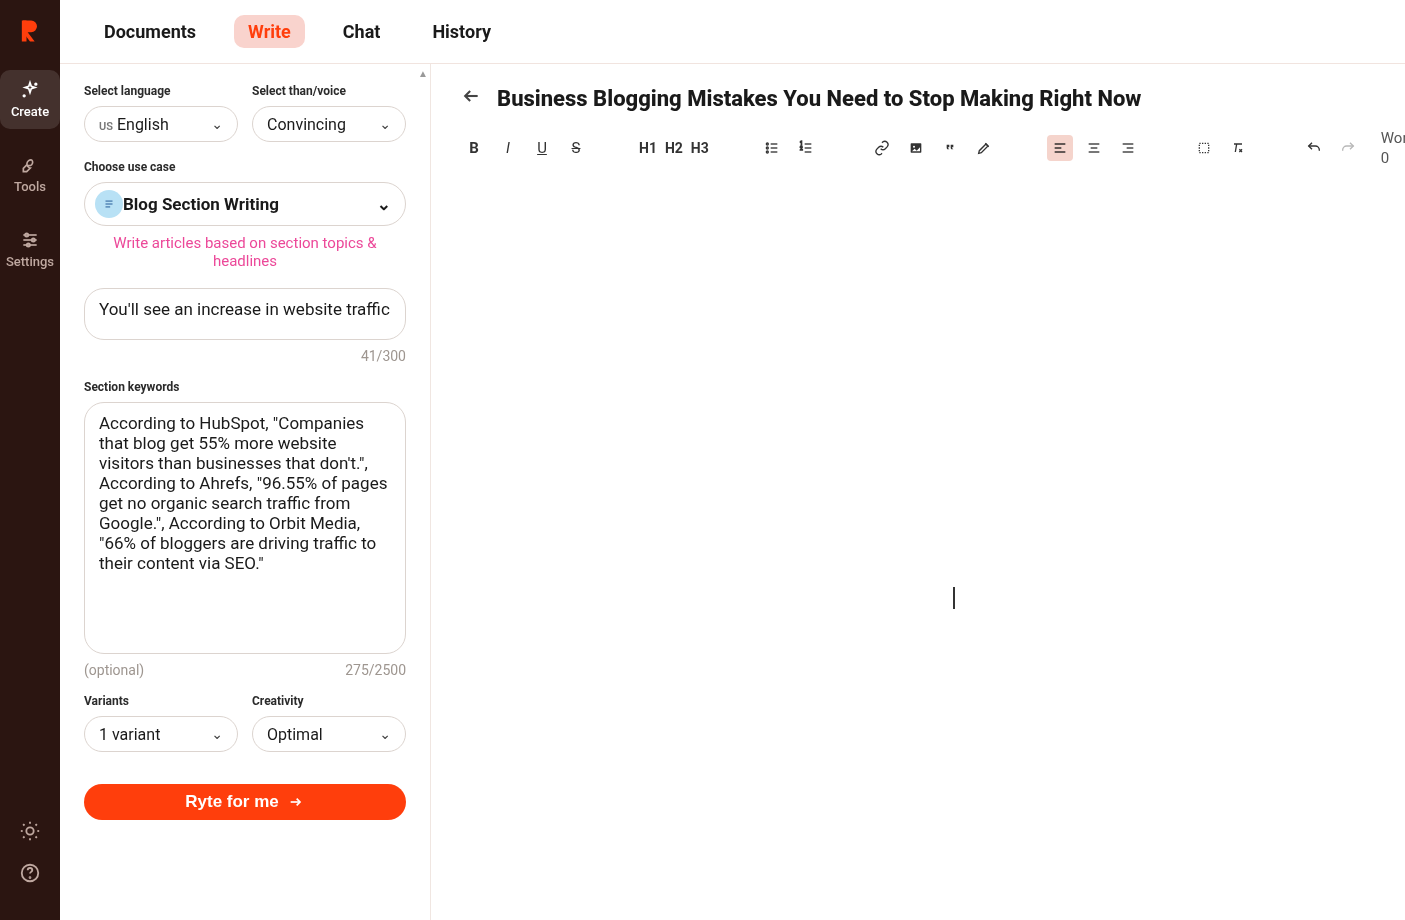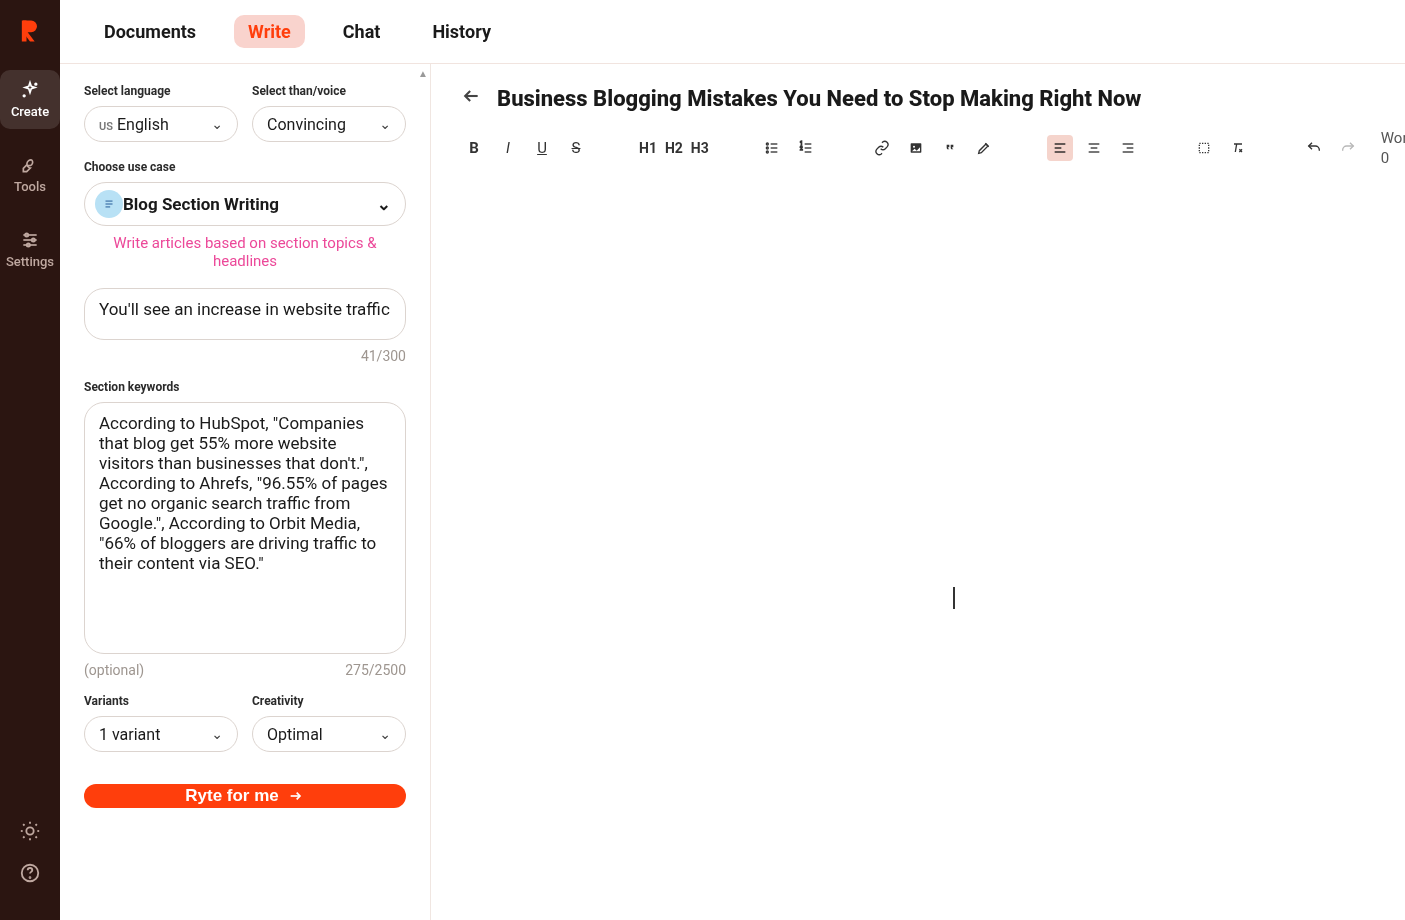--- a/index.html
+++ b/index.html
@@ -34,21 +34,21 @@
 .usecase-select { width:100%; height:44px; border:1.5px solid #dcd4cf; border-radius:22px; background:#fff; display:flex; align-items:center; justify-content:space-between; padding:0 14px 0 10px; font-size:17px; font-weight:700; color:#1a1a1a; cursor:pointer; margin-bottom:8px; }
 .usecase-select .left { display:flex; align-items:center; gap:0; }
 .usecase-icon { width:28px; height:28px; border-radius:50%; background:#b8e1f5; display:flex; align-items:center; justify-content:center; font-size:14px;}
 .helper { font-size:15px; color:#ec4899; margin-bottom:18px;text-align:center; }
 .section-block { margin-bottom:16px; }
 .textarea { width:100%; border:1.5px solid #dcd4cf; border-radius:20px; padding:10px 14px; font-size:17px; font-family:inherit; resize:none; color:#1a1a1a; }
 .ta-small { height:52px; }
 .ta-large { height:252px; }
 .counter-row { display:flex; justify-content:space-between; font-size:14px; color:#9e9690; margin-top:4px; }
 .counter-row .left { }
-.primary-btn { width:100%; height:24px; background:#ff3e0c; color:#fff; border:none; border-radius:22px; font-size:17px; font-weight:800; display:flex; align-items:center; justify-content:center; gap:8px; cursor:pointer; margin-top:32px;}
+.primary-btn { width:100%; height:36px; background:#ff3e0c; color:#fff; border:none; border-radius:22px; font-size:17px; font-weight:800; display:flex; align-items:center; justify-content:center; gap:8px; cursor:pointer; margin-top:32px;}
 .primary-btn svg { width:18px; height:16px; }
 
 .editor-panel { flex:1; border-left:1.5px solid #f0e6e1; display:flex; flex-direction:column; padding: 22px 30px; }
 .doc-header { display:flex; align-items:center; gap:16px; margin-bottom:18px; }
 .back-btn { font-size:20px; color:#444; cursor:pointer; }
 .doc-title { font-size:22px; font-weight:800; color:#1a1a1a; flex:1; }
 .toolbar-row { display:flex; align-items:center; gap:20px;}
 .tb-group { display:flex; align-items:center; gap:8px; }
 .tb-btn { width:26px; height:26px; display:flex; align-items:center; justify-content:center; cursor:pointer; color:#333; font-size:15px; border-radius:4px; }
 .tb-btn.active { background:#f5d4cc; color:#1a1a1a;}

